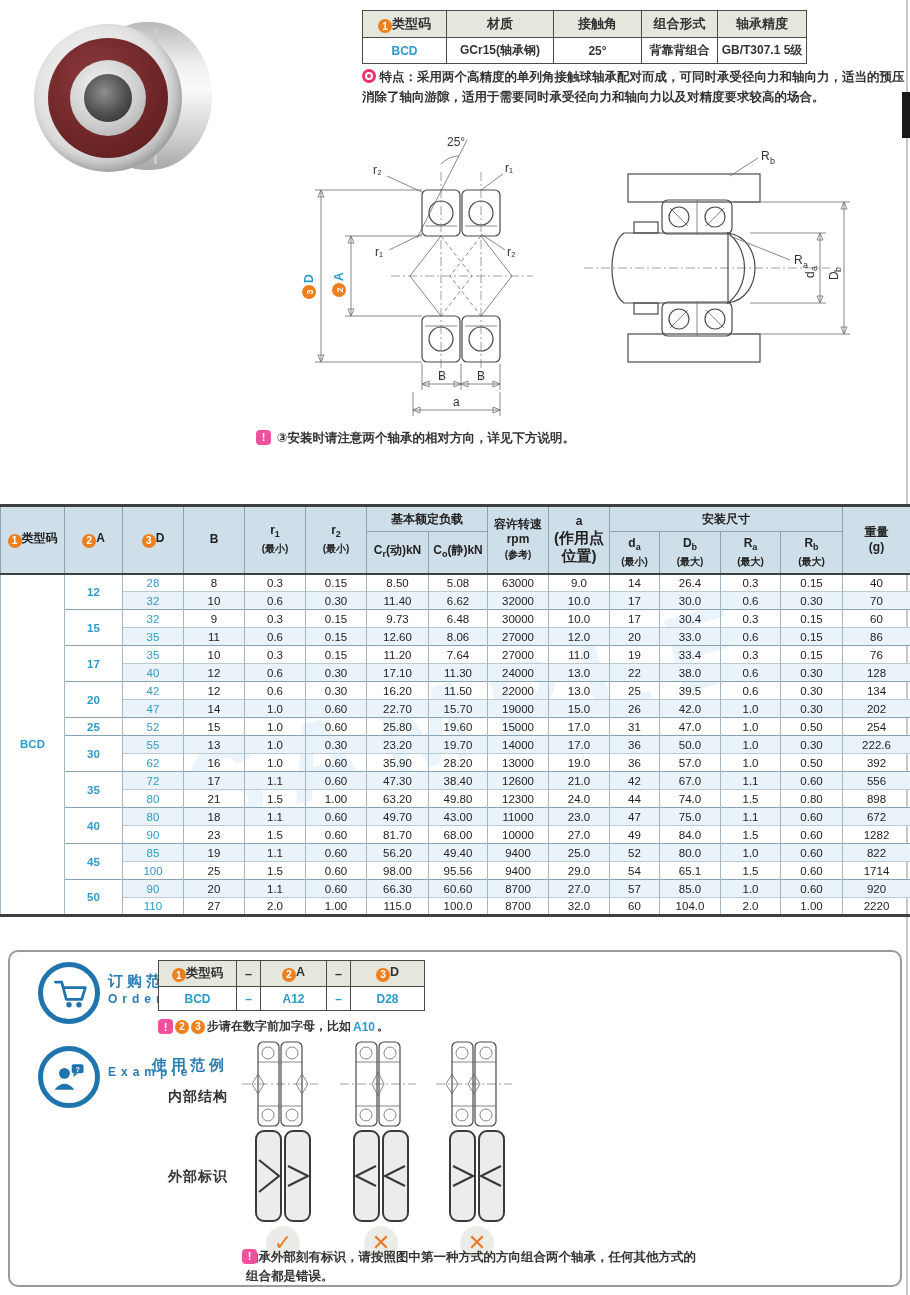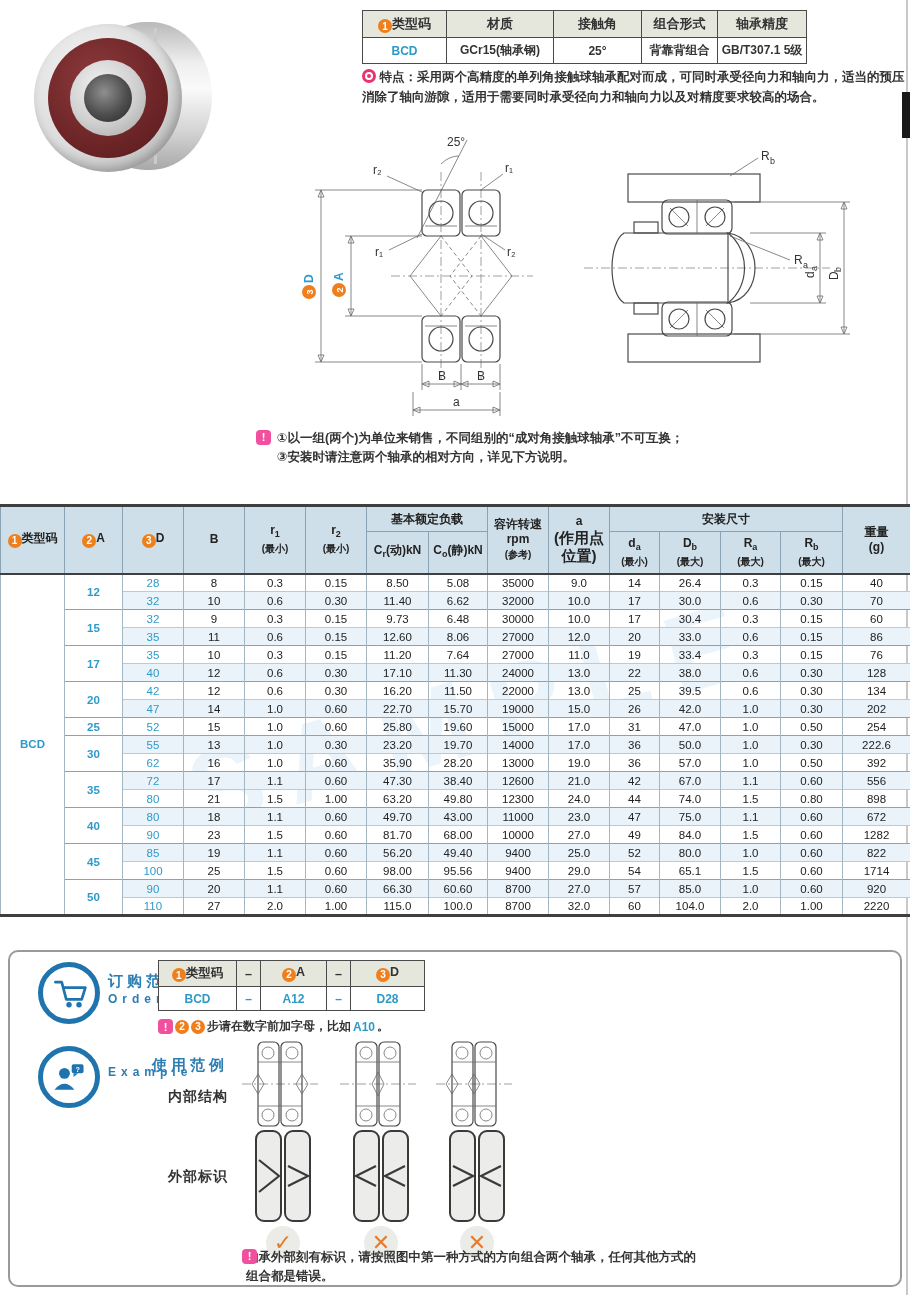--- a/index.html
+++ b/index.html
@@ -306,21 +306,20 @@
   <path class="thin" d="M266 64 l-3 7 l6 0 z M266 196 l-3 -7 l6 0 z" fill="#555"></path>
   <g transform="translate(260,142) rotate(-90)">
     <text x="0" y="0" font-size="12" fill="#333">D</text>
     <text x="8" y="3" font-size="9" fill="#333">b</text>
   </g>
 </svg>
 
 <div class="abs notes">
   <span class="pink-badge">!</span>
   <div class="note-body">
-    <div>①以一组(两个)为单位来销售，不同组别的“成对角接触球轴承”不可互换；</div>
     <div>③安装时请注意两个轴承的相对方向，详见下方说明。</div>
   </div>
 </div>
 
 <div class="abs main-table-wrap">
   <table class="main">
     <colgroup>
       <col style="width:64px">
         <col style="width:58px">
         <col style="width:61px">
@@ -363,21 +362,21 @@
     <tbody id="mtbody">
         <tr class="gstart">
           <td class="typecell" rowspan="19">BCD</td>
           <td class="acell" rowspan="2">12</td>
           <td class="dcell">28</td>
           <td>8</td>
           <td>0.3</td>
           <td>0.15</td>
           <td>8.50</td>
           <td>5.08</td>
-          <td>35000</td>
+          <td>63000</td>
           <td>9.0</td>
           <td>14</td>
           <td>26.4</td>
           <td>0.3</td>
           <td>0.15</td>
           <td>40</td>
         </tr>
         <tr class="alt sub">
           <td class="dcell">32</td>
           <td>10</td>

